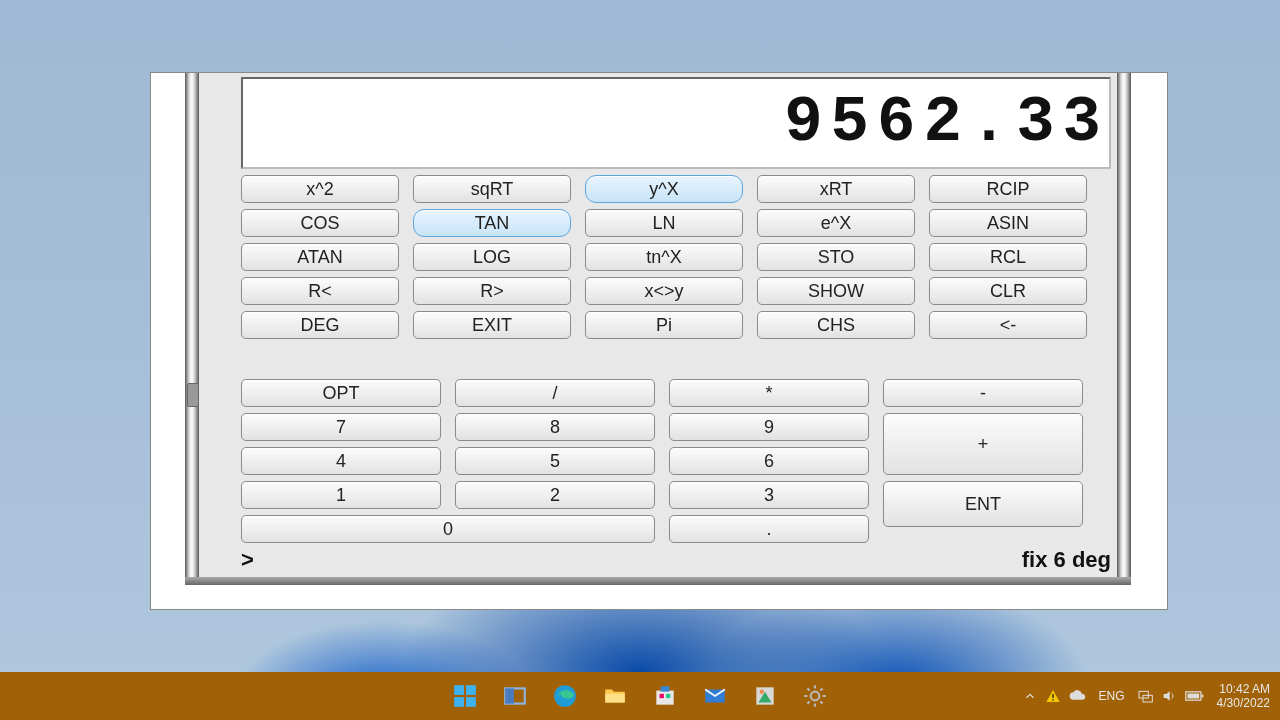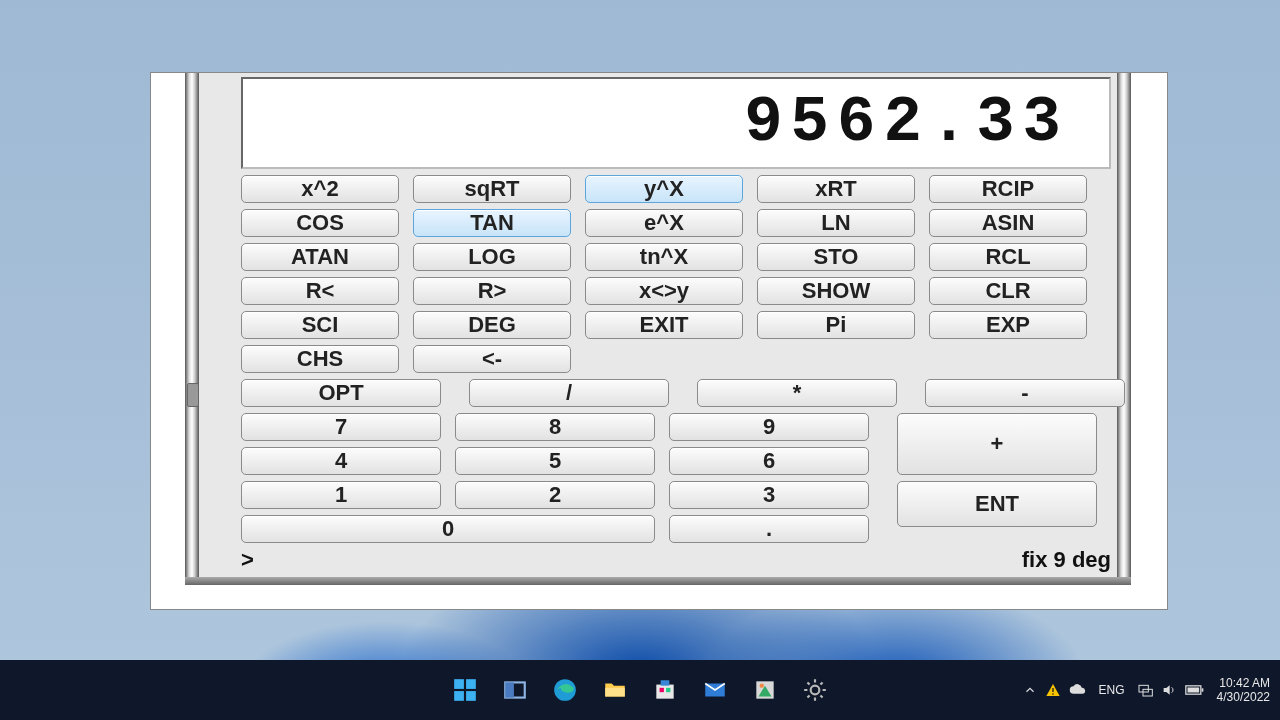--- a/index.html
+++ b/index.html
@@ -70,63 +70,63 @@
   position: absolute;
   left: 56px;
   top: 4px;
   width: 870px;
   height: 92px;
   background: #fff;
   border: 2px inset #bbb;
   display: flex;
   align-items: center;
   justify-content: flex-end;
-  padding-right: 40px;
   font-family: "Courier New", monospace;
   font-size: 64px;
   font-weight: bold;
   letter-spacing: 8px;
   color: #111;
 }
 .fn-grid {
   position: absolute;
   left: 56px;
   top: 102px;
   display: grid;
   grid-template-columns: repeat(5, 158px);
   grid-auto-rows: 28px;
   gap: 6px 14px;
 }
 .btn {
   background: linear-gradient(to bottom, #fcfcfc 0%, #e2e2e2 100%);
   border: 1px solid #8a8a8a;
   border-radius: 5px;
   font-family: Arial, sans-serif;
-  font-size: 22px;
-  font-weight: bold;
+  font-size: 18px;
+  font-weight: normal;
   color: #222;
   display: flex;
   align-items: center;
   justify-content: center;
   cursor: pointer;
   box-shadow: inset 0 1px 0 #fff;
 }
 .btn.hl {
   background: linear-gradient(to bottom, #e8f4ff 0%, #c8e4f8 100%);
   border-color: #5da5dd;
+  border-radius: 11px;
 }
 .num-area {
   position: absolute;
   left: 56px;
   top: 306px;
   width: 870px;
 }
 .num-row {
   display: flex;
-  gap: 28px;
+  gap: 14px;
   margin-bottom: 6px;
 }
 .btn-n {
   height: 28px;
   flex: 0 0 200px;
 }
 .btn-nw {
   height: 28px;
   flex: 0 0 414px;
 }
@@ -157,22 +157,22 @@
   font-size: 28px;
   font-weight: bold;
   letter-spacing: 2px;
   pointer-events: none;
 }
 .taskbar {
   position: absolute;
   bottom: 0;
   left: 0;
   right: 0;
-  height: 60px;
-  background: #0f172a;
+  height: 48px;
+  background: #a16207;
   display: flex;
   align-items: center;
 }
 .tb-center {
   position: absolute;
   left: 50%;
   transform: translateX(-50%);
   display: flex;
   gap: 12px;
   align-items: center;
@@ -221,42 +221,40 @@
 
     <div class="fn-grid">
       <button class="btn">x^2</button>
       <button class="btn">sqRT</button>
       <button class="btn hl">y^X</button>
       <button class="btn">xRT</button>
       <button class="btn">RCIP</button>
 
       <button class="btn">COS</button>
       <button class="btn hl">TAN</button>
+      <button class="btn">LN</button>
       <button class="btn">e^X</button>
-      <button class="btn">LN</button>
 
       <button class="btn">ASIN</button>
       <button class="btn">ATAN</button>
       <button class="btn">LOG</button>
       <button class="btn">tn^X</button>
 
       <button class="btn">STO</button>
       <button class="btn">RCL</button>
       <button class="btn">R&lt;</button>
       <button class="btn">R&gt;</button>
       <button class="btn">x&lt;&gt;y</button>
 
       <button class="btn">SHOW</button>
       <button class="btn">CLR</button>
-      <button class="btn">SCI</button>
       <button class="btn">DEG</button>
 
       <button class="btn">EXIT</button>
       <button class="btn">Pi</button>
-      <button class="btn">EXP</button>
       <button class="btn">CHS</button>
       <button class="btn">&lt;-</button>
     </div>
 
     <div class="num-area">
       <div class="num-row">
         <button class="btn btn-n">OPT</button>
         <button class="btn btn-n">/</button>
         <button class="btn btn-n">*</button>
         <button class="btn btn-n btn-side">-</button>
@@ -287,21 +285,21 @@
             <button class="btn btn-nw">0</button>
             <button class="btn btn-n">.</button>
           </div>
         </div>
         <button class="btn btn-side ent-btn" style="height:46px;">ENT</button>
       </div>
     </div>
 
     <div class="status-row">
       <span>&gt;</span>
-      <span>fix 9 deg</span>
+      <span>fix 6 deg</span>
     </div>
   </div>
   <div class="nub-left"></div>
 </div>
 
 <div class="taskbar">
   <div class="tb-center">
     <div class="tb-icon">
       <svg viewBox="0 0 24 24">
           <rect x="2" y="2" width="9" height="9" fill="#3cb2f2"></rect>

